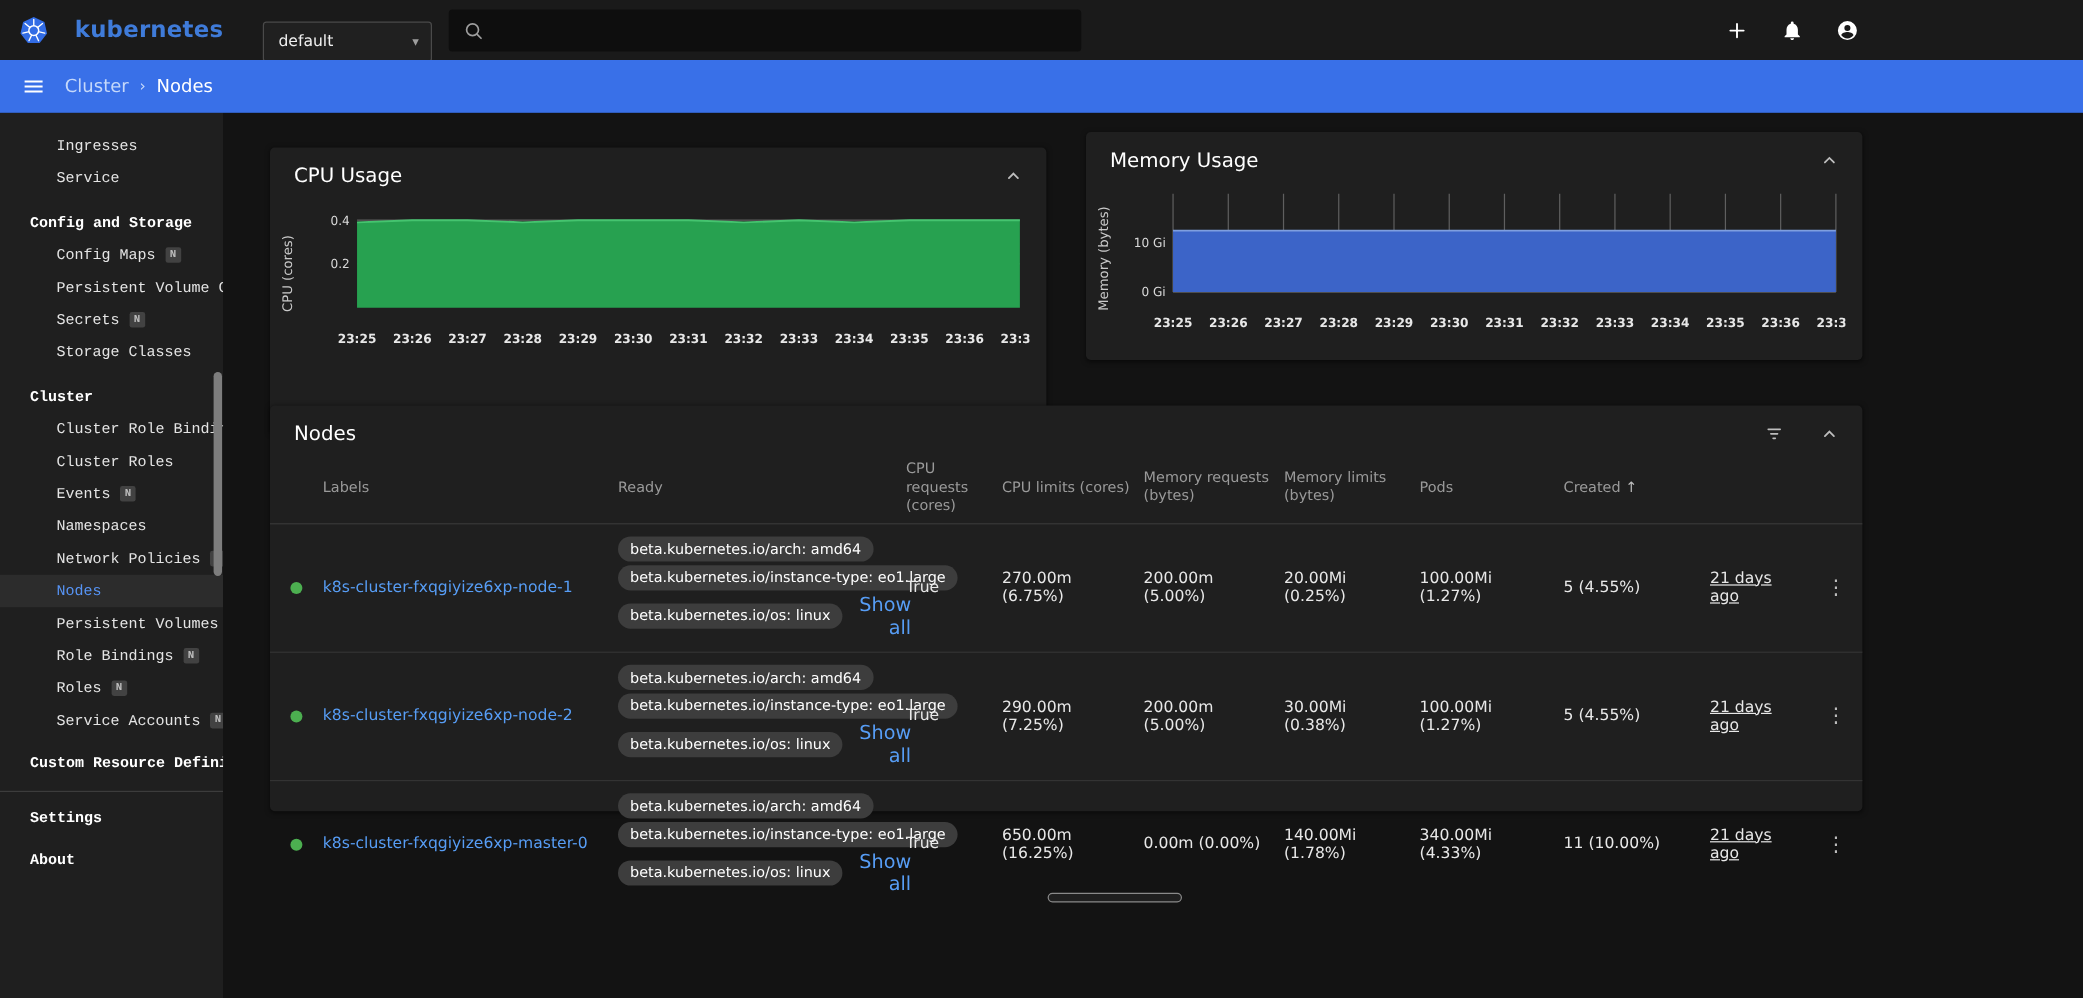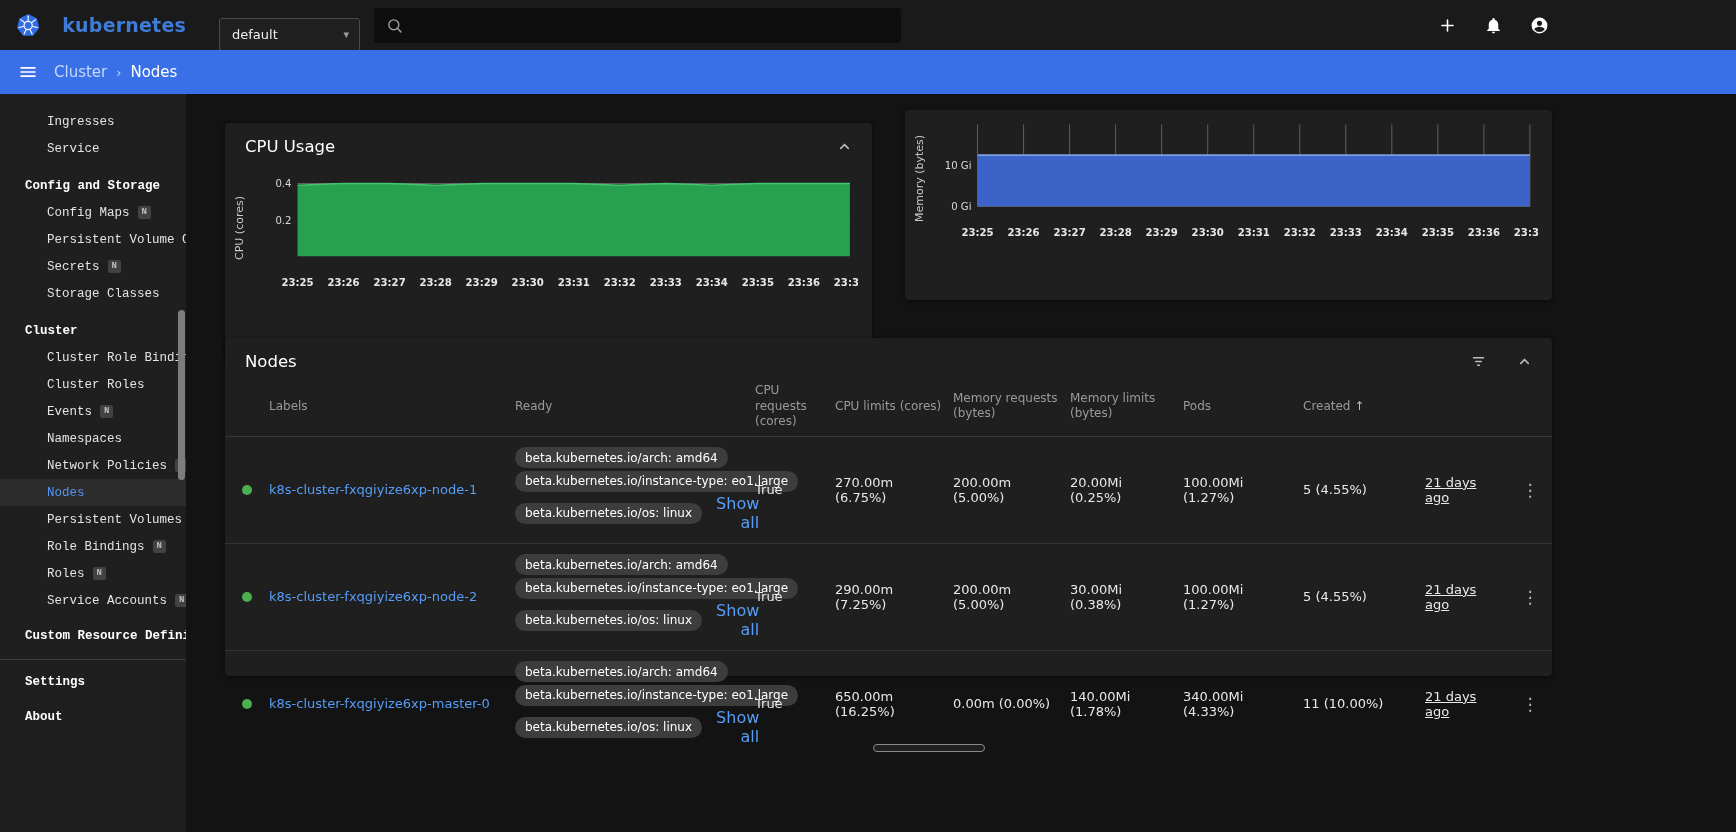--- a/index.html
+++ b/index.html
@@ -252,20 +252,30 @@
           <text x="410" y="114" text-anchor="middle" fill="#e8e8e8" font-size="10" font-weight="700">23:33</text>
           <text x="455.5" y="114" text-anchor="middle" fill="#e8e8e8" font-size="10" font-weight="700">23:34</text>
           <text x="501" y="114" text-anchor="middle" fill="#e8e8e8" font-size="10" font-weight="700">23:35</text>
           <text x="546.5" y="114" text-anchor="middle" fill="#e8e8e8" font-size="10" font-weight="700">23:36</text>
           <text x="592" y="114" text-anchor="middle" fill="#e8e8e8" font-size="10" font-weight="700">23:37</text>
         </svg>
     </div>
   </section>
 
   <section class="card card-mem">
+    <div class="card-head">
+      <span class="card-title">Memory Usage</span>
+      <div class="head-actions">
+        <div class="card-caret">
+          <svg viewBox="0 0 24 24" fill="none" stroke="#bdbdbd" stroke-width="2.4" stroke-linecap="round">
+              <path d="m6 15 6-6 6 6"></path>
+            </svg>
+        </div>
+      </div>
+    </div>
     <div class="chart-row">
       <span class="ylab">Memory (bytes)</span>
       <svg preserveAspectRatio="none" viewBox="0 0 600 118">
           <line x1="46" y1="8" x2="46" y2="86" stroke="#5f5f5f" stroke-width="1"></line>
           <line x1="91.5" y1="8" x2="91.5" y2="86" stroke="#5f5f5f" stroke-width="1"></line>
           <line x1="137" y1="8" x2="137" y2="86" stroke="#5f5f5f" stroke-width="1"></line>
           <line x1="182.5" y1="8" x2="182.5" y2="86" stroke="#5f5f5f" stroke-width="1"></line>
           <line x1="228" y1="8" x2="228" y2="86" stroke="#5f5f5f" stroke-width="1"></line>
           <line x1="273.5" y1="8" x2="273.5" y2="86" stroke="#5f5f5f" stroke-width="1"></line>
           <line x1="319" y1="8" x2="319" y2="86" stroke="#5f5f5f" stroke-width="1"></line>

